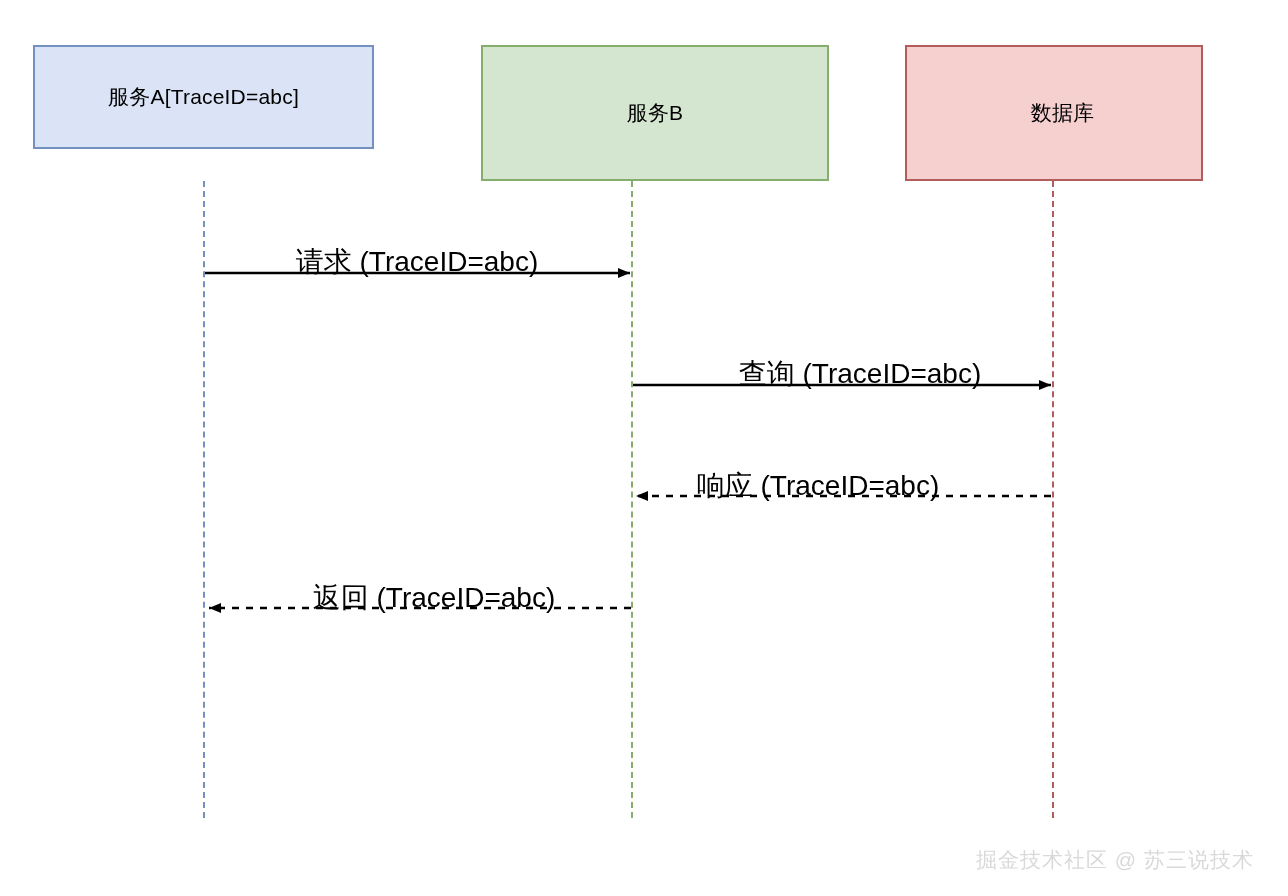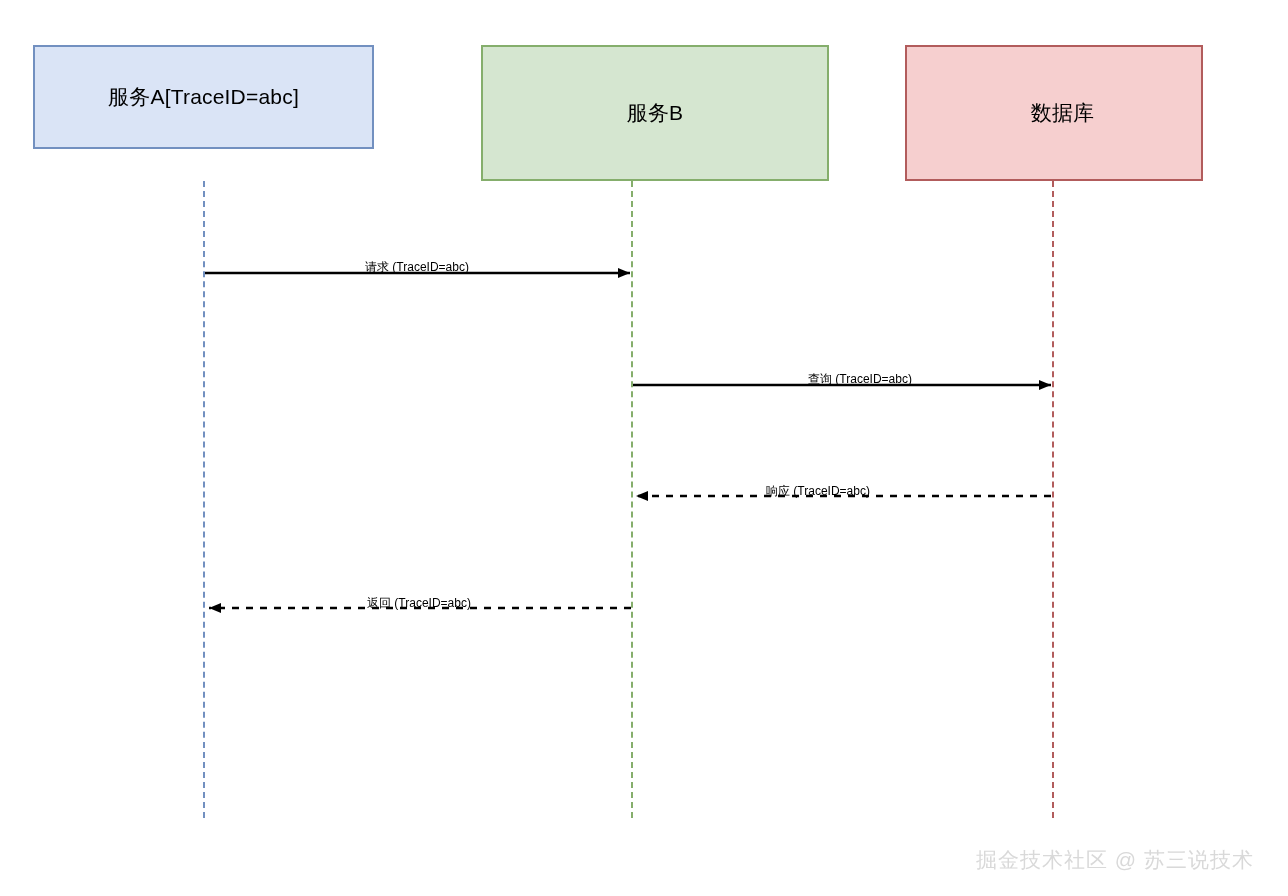--- a/index.html
+++ b/index.html
@@ -53,25 +53,24 @@
     width: 0;
     border-left-width: 2px;
     border-left-style: dashed;
   }
   #lifeline-a { left: 203px; border-left-color: #7290c0; }
   #lifeline-b { left: 631px; border-left-color: #85ae6c; }
   #lifeline-db { left: 1052px; border-left-color: #b25c5c; }
 
   .message-label {
     position: absolute;
-    font-size: 12px;
+    font-size: 28px;
     color: #000000;
     white-space: nowrap;
     transform: translateX(-50%);
-    margin-top: 16px;
   }
   .watermark {
     position: absolute;
     right: 34px;
     bottom: 22px;
     font-size: 21px;
     color: #d9d9d9;
     white-space: nowrap;
     letter-spacing: 1px;
     margin-top: 20px;
@@ -119,15 +118,15 @@
 <div class="lifeline" id="lifeline-a"></div>
 <div class="lifeline" id="lifeline-b"></div>
 <div class="lifeline" id="lifeline-db"></div>
 
 <div class="message-label" style="left:417px; top:243px;">请求 (TraceID=abc)</div>
 
 <div class="message-label" style="left:860px; top:355px;">查询 (TraceID=abc)</div>
 
 <div class="message-label" style="left:818px; top:467px;">响应 (TraceID=abc)</div>
 
-<div class="message-label" style="left:419px; top:579px;">返回 (TraceID=abc)</div>
+<div class="message-label" style="left:434px; top:579px;">返回 (TraceID=abc)</div>
 
 <div class="watermark">掘金技术社区 @ 苏三说技术</div>
 
 </body></html>

